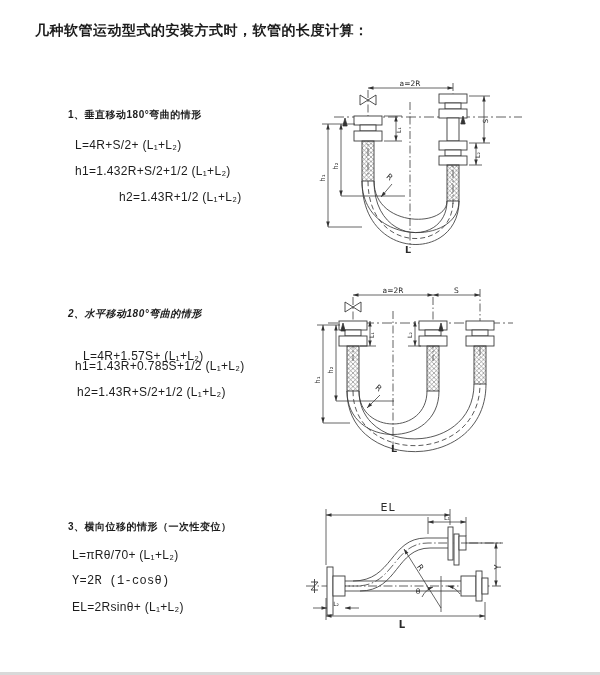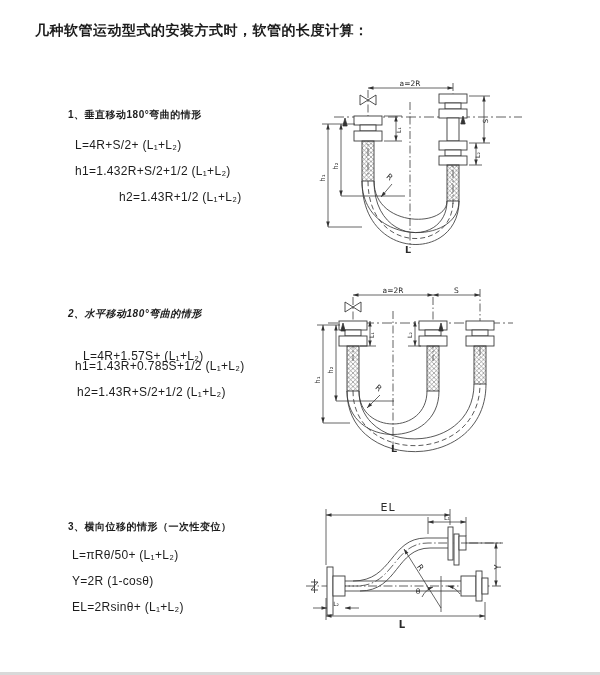--- a/index.html
+++ b/index.html
@@ -24,22 +24,22 @@
 <div class="abs formula" style="left:75px;top:139px;">L=4R+S/2+ (L₁+L₂)</div>
 <div class="abs formula" style="left:75px;top:165px;text-align:center;">h1=1.432R+S/2+1/2 (L₁+L₂)</div>
 <div class="abs formula" style="left:75px;top:191px;margin-left:44px;">h2=1.43R+1/2 (L₁+L₂)</div>
 
 <div class="abs heading" style="left:48px;top:308px;font-style:italic;">2、水平移动180°弯曲的情形</div>
 <div class="abs formula" style="left:75px;top:350px;margin-left:8px;">L=4R+1.57S+ (L₁+L₂)</div>
 <div class="abs formula" style="left:75px;top:360px;">h1=1.43R+0.785S+1/2 (L₁+L₂)</div>
 <div class="abs formula" style="left:77px;top:386px;">h2=1.43R+S/2+1/2 (L₁+L₂)</div>
 
 <div class="abs heading" style="left:48px;top:521px;">3、横向位移的情形（一次性变位）</div>
-<div class="abs formula" style="left:72px;top:549px;">L=πRθ/50+ (L₁+L₂)</div>
-<div class="abs formula" style="left:72px;top:575px;">Y=2R (1-cosθ)</div>
+<div class="abs formula" style="left:72px;top:549px;">L=πRθ/70+ (L₁+L₂)</div>
+<div class="abs formula" style="left:72px;top:575px;font-family:Liberation Mono, monospace;">Y=2R (1-cosθ)</div>
 <div class="abs formula" style="left:72px;top:601px;">EL=2Rsinθ+ (L₁+L₂)</div>
 
 <svg style="left:308px;top:76px;" width="250" height="180" viewBox="0 0 250 180">
   <defs>
     <marker id="ah" viewBox="0 0 10 10" refX="10" refY="5" markerWidth="7.5" markerHeight="5.5" orient="auto-start-reverse" markerUnits="userSpaceOnUse">
       <path d="M0 1.8 L10 5 L0 8.2 Z" fill="#333"></path>
     </marker>
     <pattern id="ht" width="4.5" height="4.5" patternUnits="userSpaceOnUse">
       <path d="M0 4.5 L4.5 0 M0 0 L4.5 4.5" stroke="#6a6a6a" stroke-width="0.55"></path>
     </pattern>

